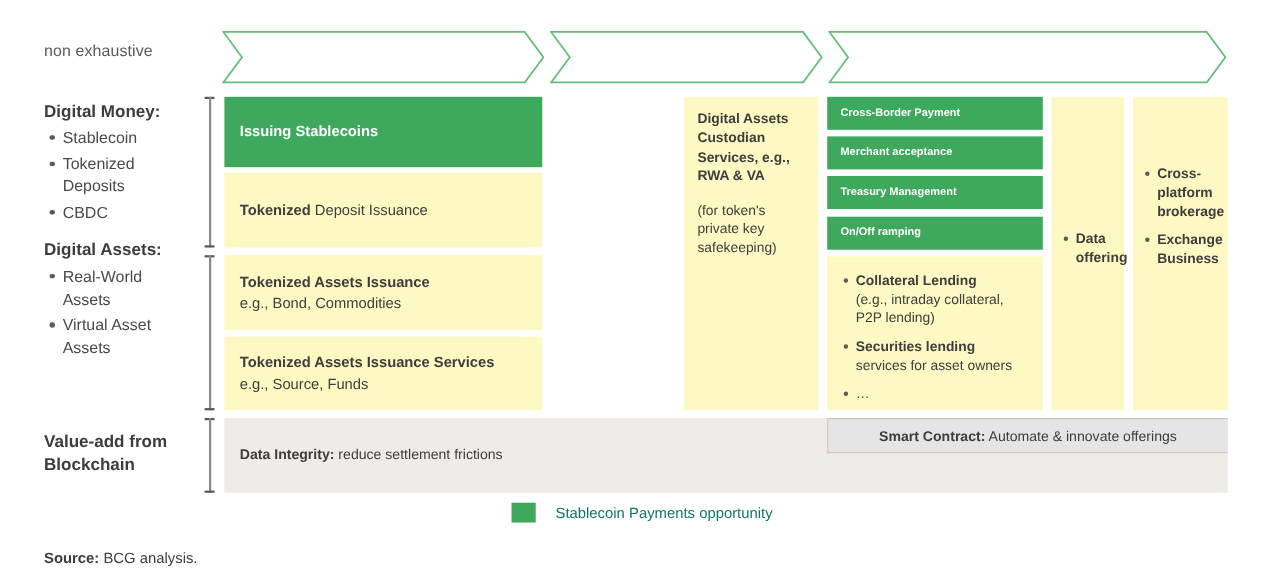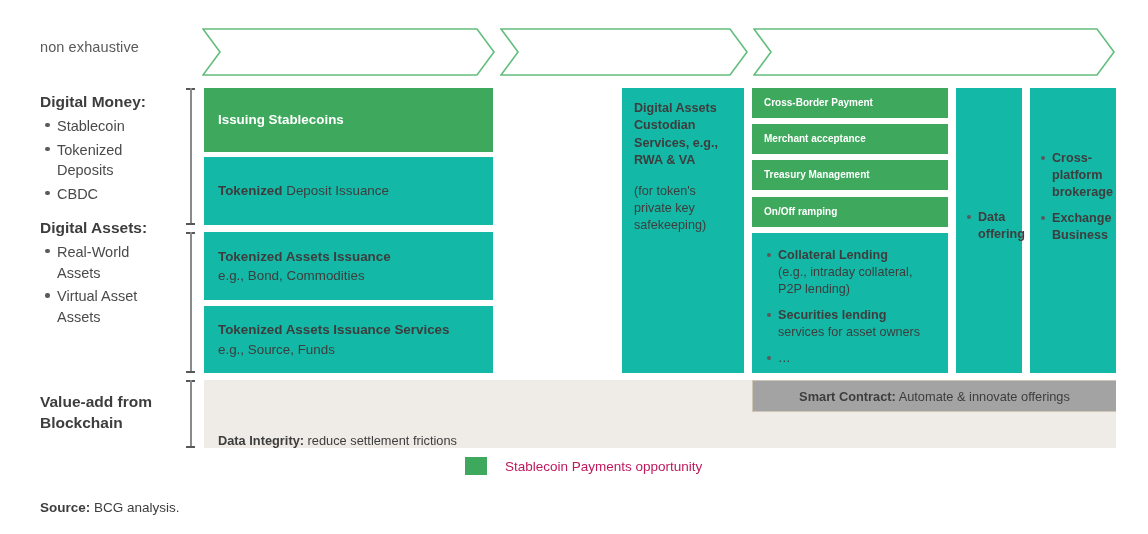--- a/index.html
+++ b/index.html
@@ -60,21 +60,21 @@
   .bracket .c{position:absolute;left:0;width:9px;height:1.6px;background:#55585a;}
   .bracket .c.top{top:0;}
   .bracket .c.bot{bottom:0;}
   #brk-1{top:88px;height:137px;}
   #brk-2{top:232px;height:141px;}
   #brk-3{top:380px;height:68px;}
 
   
   .cell{position:absolute;box-sizing:border-box;}
   .cell.green{background:#3EA85C;}
-  .cell.light{background:#14b8a6;}
+  .cell.light{background:#fef9c3;}
   .cell .ttl{font-weight:bold;}
   .cell.green .ctext{color:#ffffff;}
   .cell .ctext{font-size:12.6px;line-height:1.33;color:#3d3d3d;}
   .cell .sub{font-weight:normal;}
 
   
   #c1r1{left:204px;top:88px;width:289px;height:64px;padding:0 14px;display:flex;align-items:center;}
   #c1r1 .ctext{font-size:13.4px;}
   #c1r2{left:204px;top:157px;width:289px;height:68px;padding:0 14px;display:flex;align-items:center;}
   #c1r2 .ctext{font-size:13.4px;}
@@ -107,35 +107,35 @@
   }
   ul.blist li .ttl{font-weight:bold;}
   ul.blist li .sub{font-weight:normal;}
 
   
   #bottomband{
     position:absolute;left:204px;top:380px;width:912px;height:68px;
     background:#EFECE7;
   }
   #dataintegrity{
-    position:absolute;left:218px;top:405px;font-size:12.8px;color:#3d3d3d;margin-top:28px;
+    position:absolute;left:218px;top:405px;font-size:12.8px;color:#3d3d3d;
   }
   #smartcontract{
     position:absolute;left:752px;top:380px;width:364px;height:32px;
     box-sizing:border-box;
     border:1px solid #CFC6B6;border-right:none;
-    background:#a3a3a3;
+    background:#e5e5e5;
     display:flex;align-items:center;justify-content:center;
   }
   #smartcontract .ctext{font-size:12.8px;color:#3d3d3d;}
 
   
   #legend{position:absolute;left:465px;top:457px;display:flex;align-items:center;}
   #legend .swatch{width:22px;height:18px;background:#3EA85C;}
-  #legend .ltxt{margin-left:18px;font-size:13.5px;color:#be185d;}
+  #legend .ltxt{margin-left:18px;font-size:13.5px;color:#0f766e;}
 
   
   #source{position:absolute;left:40px;top:500px;font-size:13.5px;color:#3d3d3d;}
   #source b{font-weight:bold;}
 </style>
 </head>
 <body>
 
 <div class="canvas">
 

